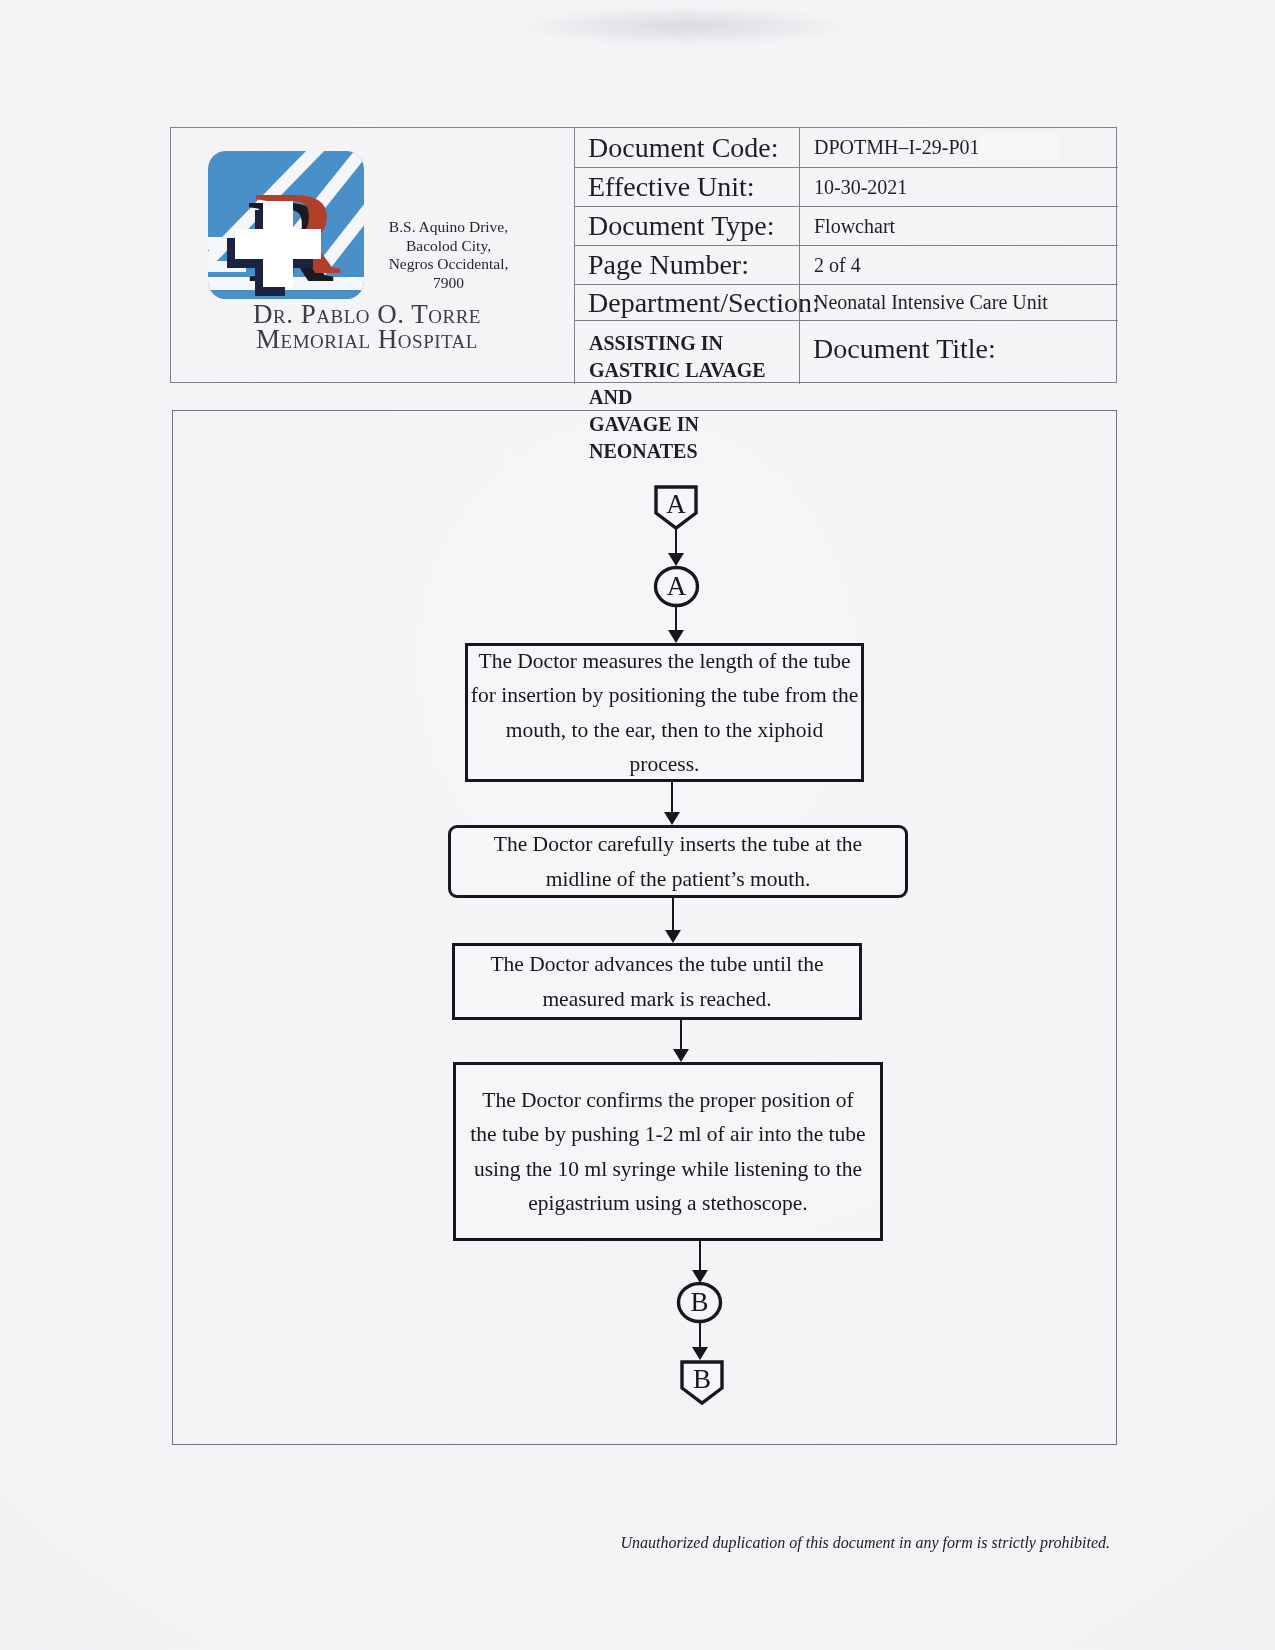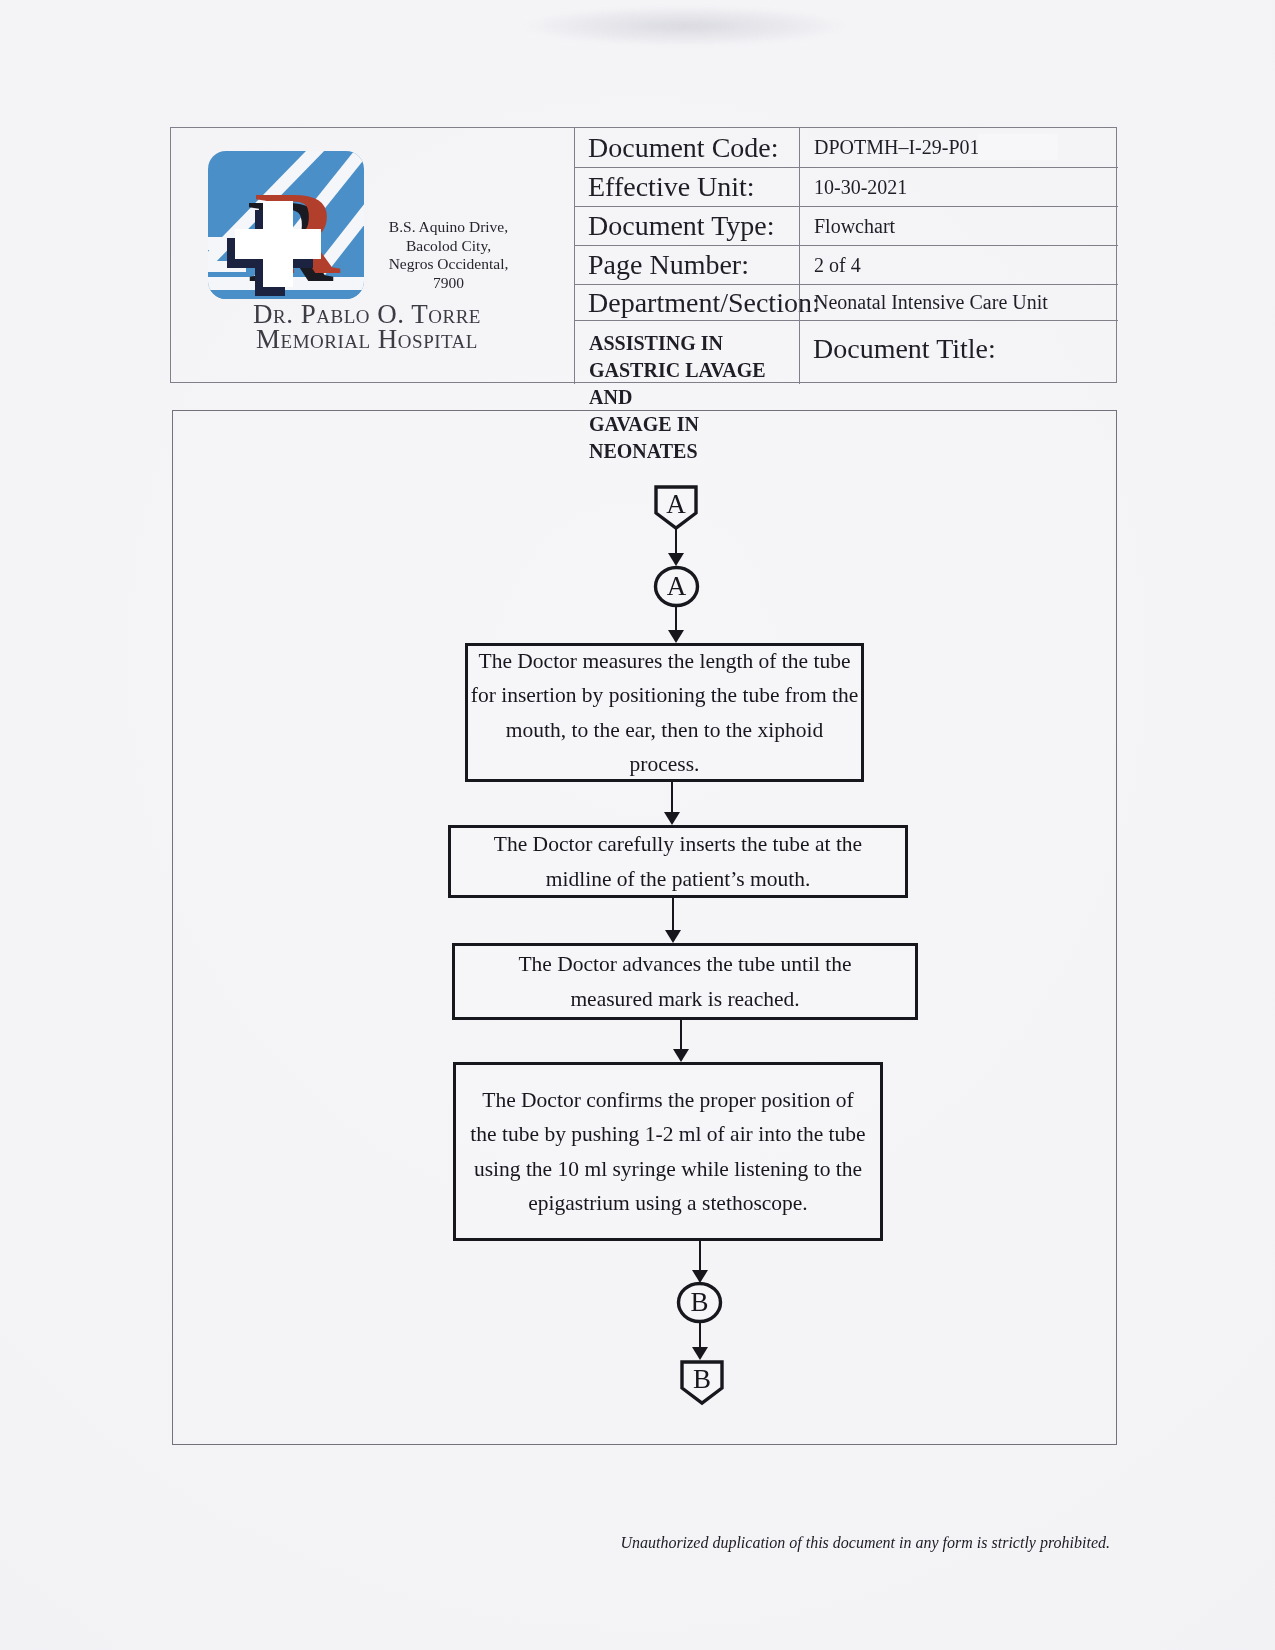--- a/index.html
+++ b/index.html
@@ -155,31 +155,31 @@
 for insertion by positioning the tube from the
 mouth, to the ear, then to the xiphoid
 process.</div>
   </div>
 
   <div class="arrow" style="left:664px;top:782px;height:43px;">
     <div class="shaft"></div>
     <div class="head"></div>
   </div>
 
-  <div class="pbox" style="left:448px;top:825px;width:460px;height:73px;">
+  <div class="pbox" style="left:448px;top:825px;width:460px;height:73px;border-radius:9px;">
     <div class="ptext">The Doctor carefully inserts the tube at the
 midline of the patient’s mouth.</div>
   </div>
 
   <div class="arrow" style="left:665px;top:898px;height:45px;">
     <div class="shaft"></div>
     <div class="head"></div>
   </div>
 
-  <div class="pbox" style="left:452px;top:943px;width:466px;height:77px;">
+  <div class="pbox" style="left:452px;top:943px;width:410px;height:77px;">
     <div class="ptext">The Doctor advances the tube until the
 measured mark is reached.</div>
   </div>
 
   <div class="arrow" style="left:673px;top:1020px;height:42px;">
     <div class="shaft"></div>
     <div class="head"></div>
   </div>
 
   <div class="pbox" style="left:453px;top:1062px;width:430px;height:179px;">

